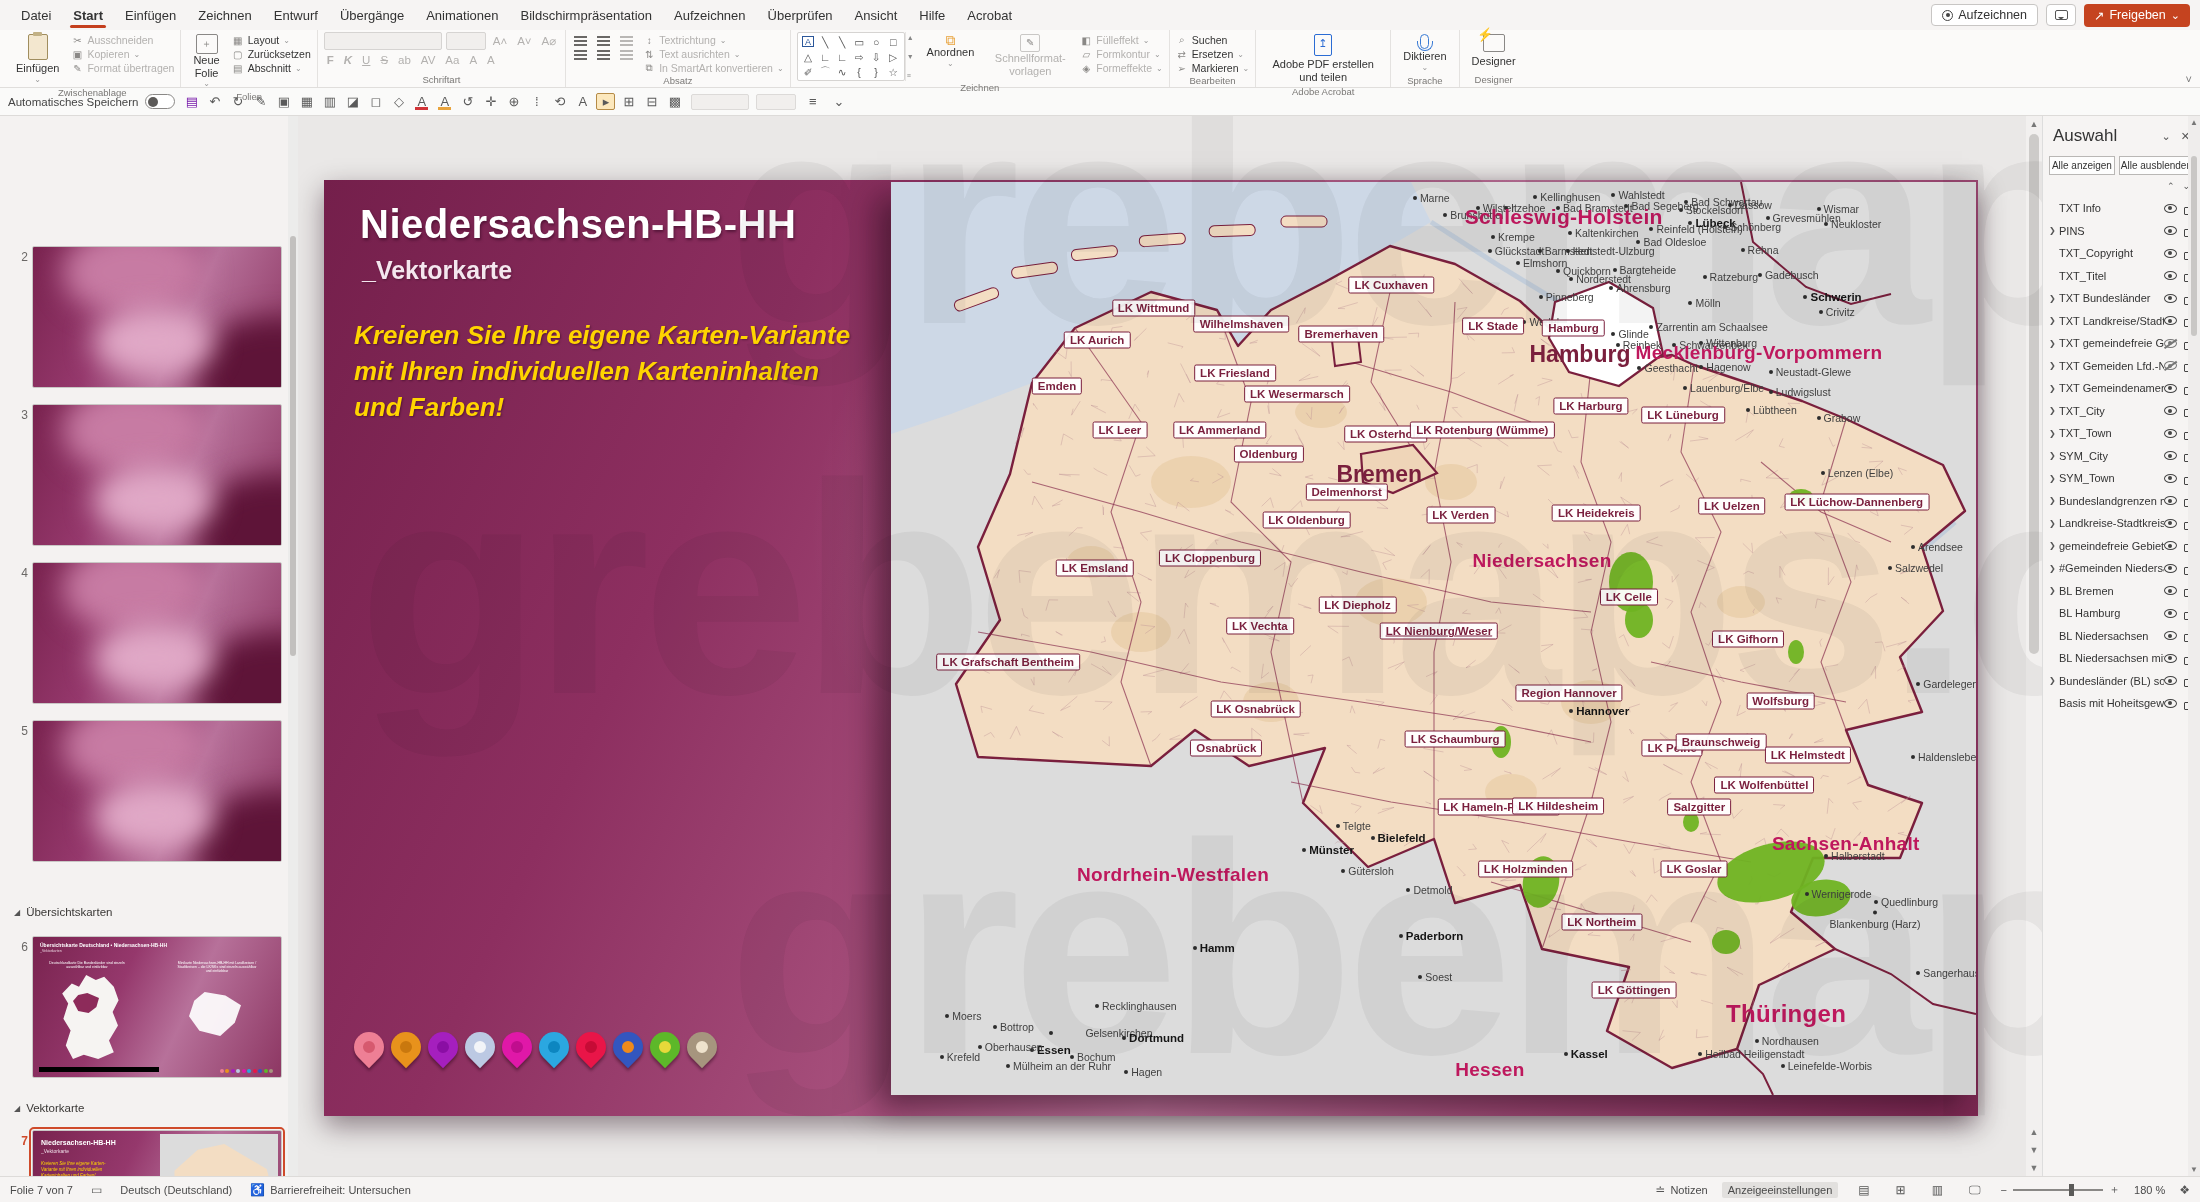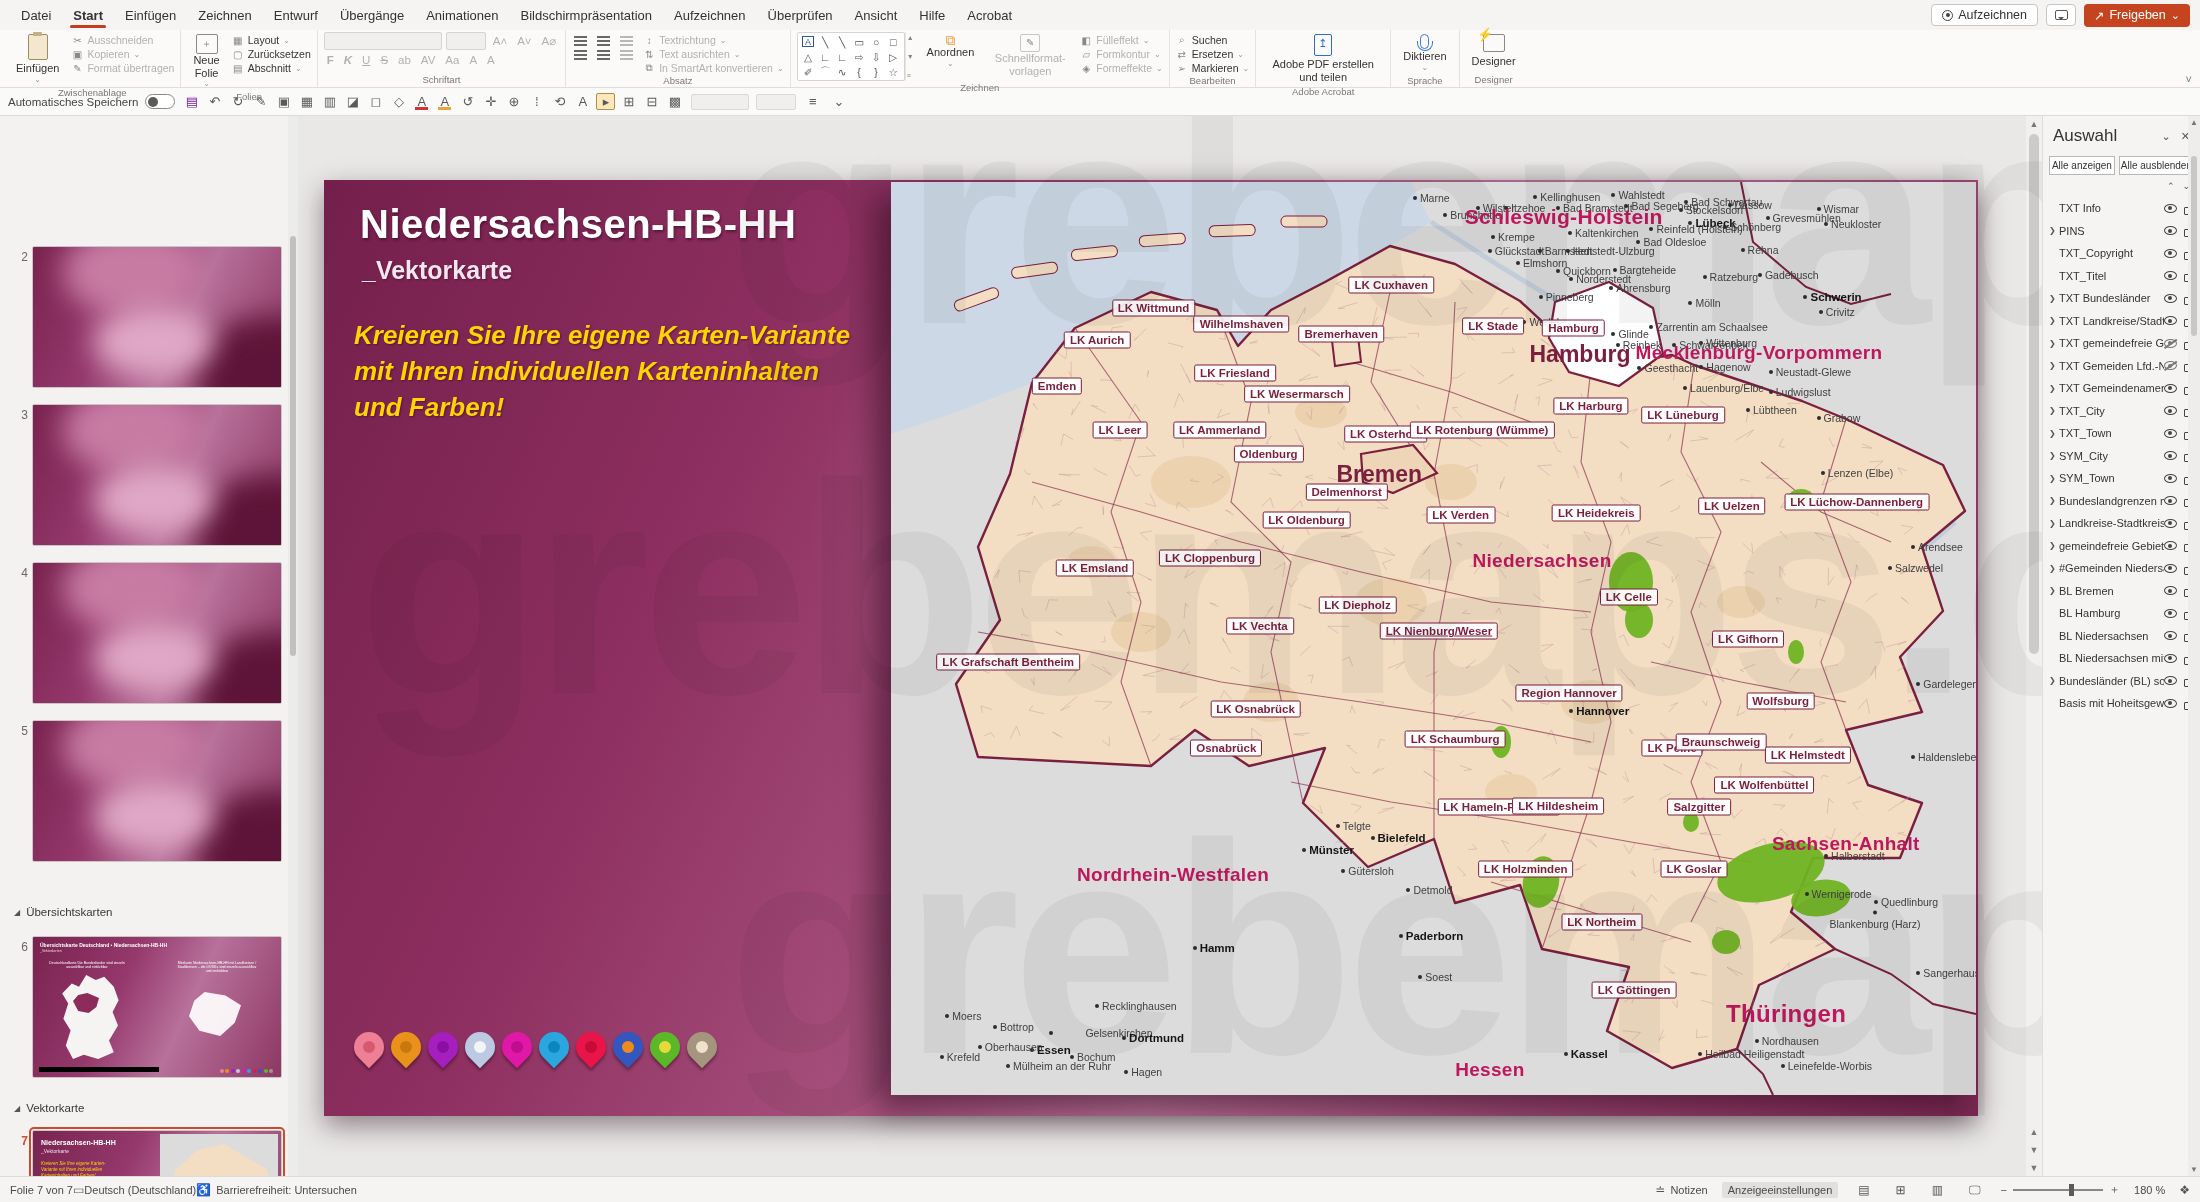--- a/index.html
+++ b/index.html
@@ -184,21 +184,21 @@
   .eye.off::before{content:"";position:absolute;left:-2px;top:3px;width:15px;height:1.5px;background:#777;transform:rotate(-35deg);}
   .eye.off::after{ background:#777;}
   .lock { width:10px; height:8px; border:1.2px solid #444; border-radius:1px; position:relative; flex:0 0 auto; margin-top:5px;}
   .lock::before{content:"";position:absolute;left:3px;top:-5px;width:6px;height:5px;border:1.2px solid #444;border-bottom:none;border-radius:4px 4px 0 0;}
   .panescroll { position:absolute; right:0; top:0; bottom:0; width:12px; background:#efedec;}
   .panescroll .pthumb{position:absolute;left:3px;top:40px;width:6px;height:180px;background:#c9c7c5;border-radius:3px;}
   .panescroll .parr{position:absolute;left:0;width:12px;text-align:center;font-size:8px;color:#777;}
 
   
   .statusbar { height:26px; background:#f6f4f3; border-top:1px solid #dddbd9; display:flex;
-    align-items:center; font-size:11px; color:#4a4a4a; padding:0 10px; flex:0 0 auto; }
+    align-items:center; font-size:11px; color:#4a4a4a; padding:0 10px; flex:0 0 auto; gap:18px;}
   .sb-right { margin-left:auto; display:flex; align-items:center; gap:14px;}
   .sb-ico { font-size:12px; color:#555;}
   .sb-viewbtn { padding:2px 6px; }
   .sb-viewbtn.pressed { background:#e2e0de; border-radius:2px;}
   .zoomslider { display:flex; align-items:center; gap:6px; color:#555;}
   .zs-track { width:90px; height:2px; background:#8a8886; position:relative;}
   .zs-thumb { position:absolute; left:56px; top:-5px; width:5px; height:12px; background:#5a5a58;}
 </style>
 </head>
 <body>

